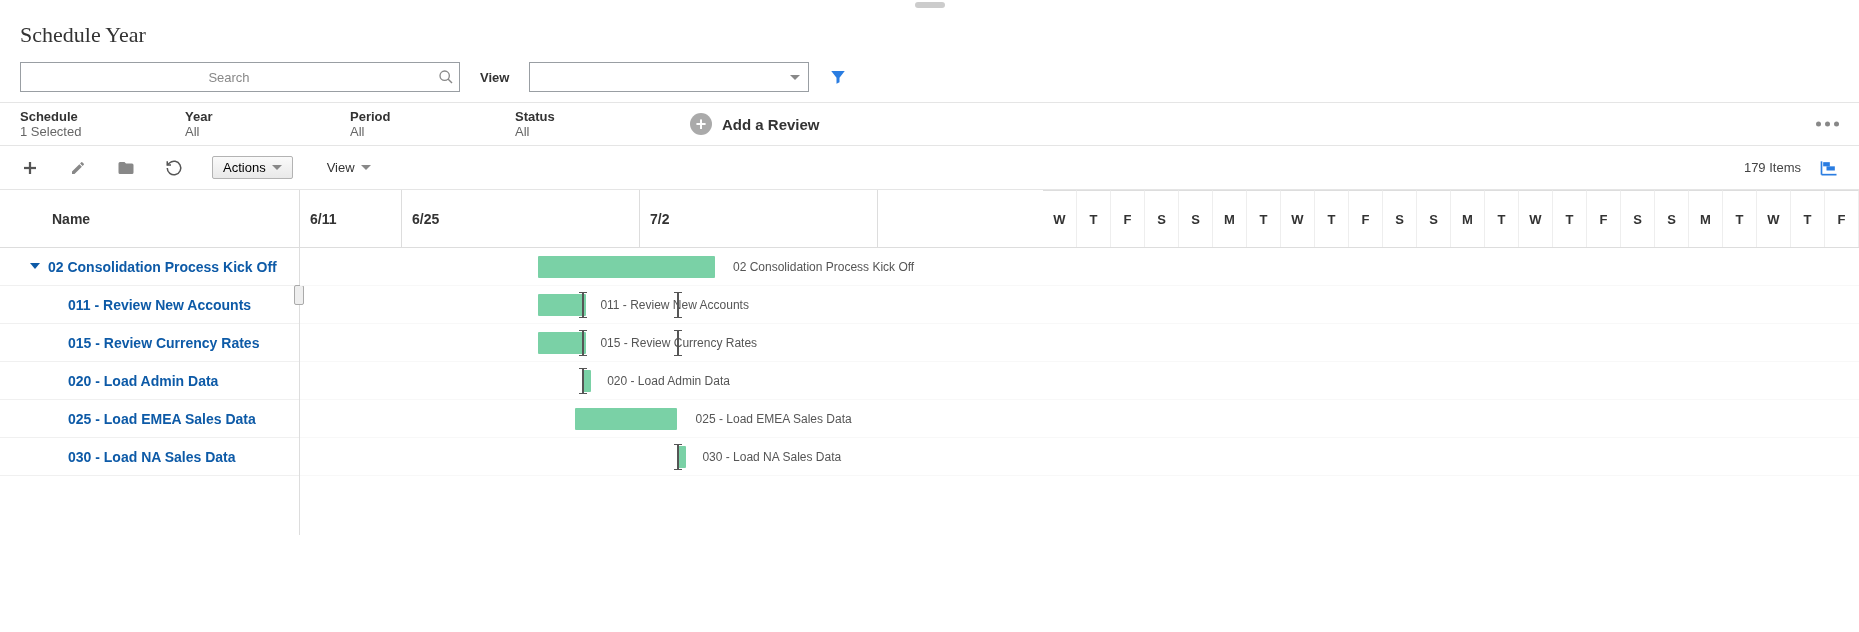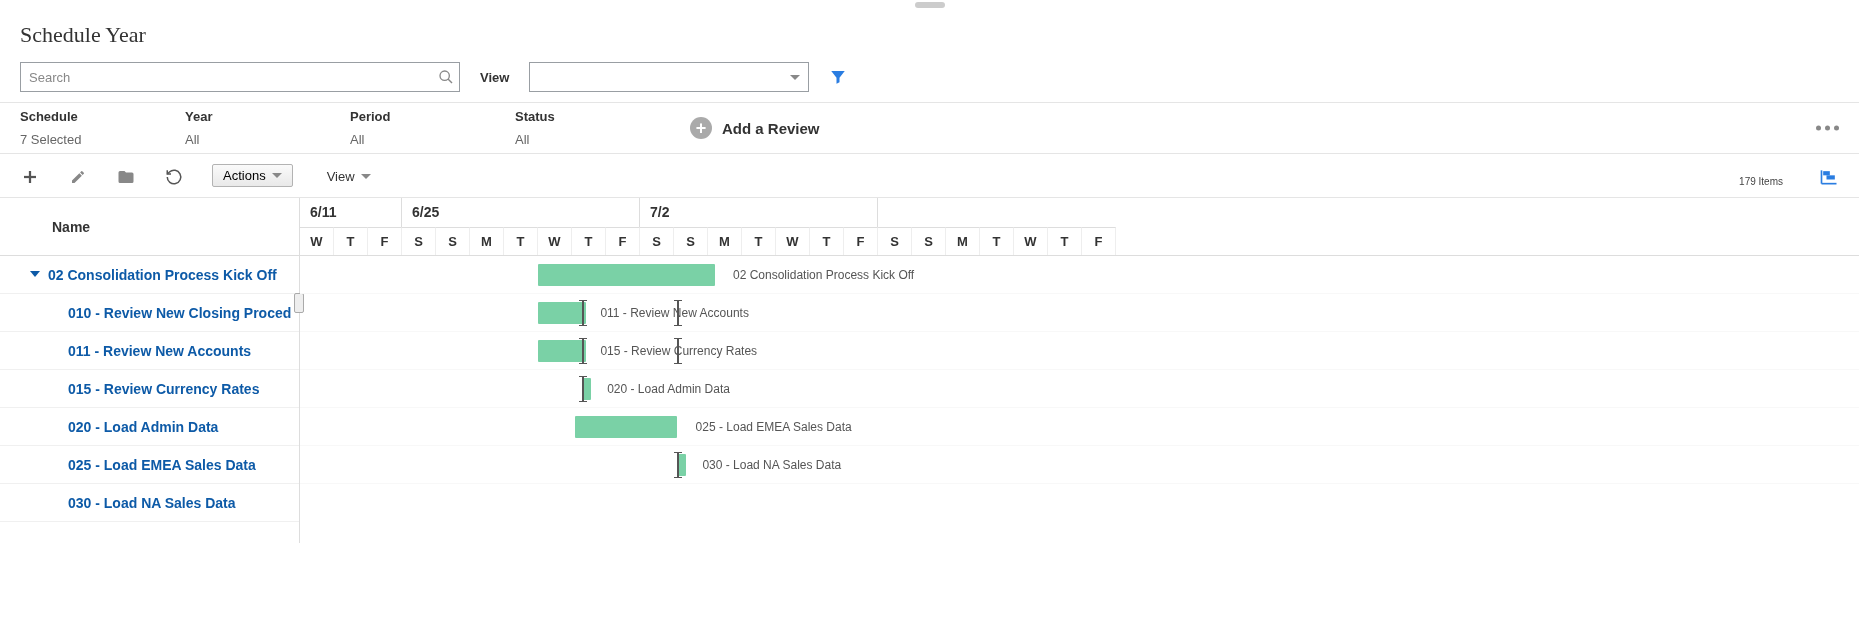--- a/index.html
+++ b/index.html
@@ -36,20 +36,21 @@
     width: 440px;
   }
   .search-input {
     width: 100%;
     height: 30px;
     border: 1px solid #999ea3;
     padding: 0 30px 0 8px;
     font-size: 13px;
     color: #333;
     outline: none;
+    text-align: center;
   }
   .search-input::placeholder { color: #888; }
   .search-icon {
     position: absolute;
     right: 6px; top: 50%;
     transform: translateY(-50%);
     color: #888;
     width: 16px; height: 16px;
   }
   .view-label { font-weight: bold; font-size: 13px; }
@@ -73,21 +74,21 @@
   .filter-bar {
     display: flex;
     align-items: stretch;
     padding: 6px 20px;
     border-top: 1px solid #e5e5e5;
     border-bottom: 1px solid #e5e5e5;
     position: relative;
   }
   .filter-col {
     display: flex; flex-direction: column; justify-content: flex-end;
-    gap: 8px;
+    gap: 0;
     width: 165px;
   }
   .filter-col-label { font-weight: bold; font-size: 13px; }
   .filter-col-value { color: #666; font-size: 13px; }
   .add-filter {
     display: flex; align-items: center; gap: 10px;
     font-weight: bold; font-size: 15px;
     margin-left: 10px;
   }
   .plus-circle {
@@ -98,21 +99,21 @@
   }
   .kebab {
     position: absolute; right: 20px; top: 50%;
     transform: translateY(-50%);
     display: flex; gap: 4px;
   }
   .kebab span { width: 5px; height: 5px; background: #888; border-radius: 50%; }
 
   
   .toolbar {
-    display: flex; align-items: flex-end;
+    display: flex; align-items: center;
     padding: 10px 20px;
     gap: 28px;
     border-bottom: 1px solid #e5e5e5;
     position: relative;
   }
   .tb-icon {
     width: 20px; height: 20px;
     color: #888;
     display: inline-flex; align-items: center; justify-content: center;
   }
@@ -124,22 +125,22 @@
     font-size: 13px;
     display: inline-flex; align-items: center; gap: 6px;
     border-radius: 2px;
   }
   .view-btn {
     font-size: 13px;
     display: inline-flex; align-items: center; gap: 6px;
     padding: 3px 6px;
   }
   .items-count {
-    position: absolute; right: 76px;
-    font-size: 10px; color: #444;
+    position: absolute; right: 58px;
+    font-size: 13px; color: #444;
   }
   .chart-toggle {
     position: absolute; right: 20px;
     width: 20px; height: 20px; color: #2a7de1;
   }
 
   
   .content {
     display: flex;
     height: 345px;
@@ -192,21 +193,21 @@
 
   
   .gantt {
     flex: 1;
     overflow: hidden;
     position: relative;
   }
   .gantt-header {
     height: 58px;
     border-bottom: 1px solid #ddd;
-    display: flex; flex-direction: column;
+    display: flex; 
   }
   .week-row, .day-row {
     display: flex;
     flex: 1;
   }
   .week-cell {
     border-right: 1px solid #ddd;
     display: flex; align-items: center;
     padding-left: 10px;
     font-weight: bold; font-size: 14px;
@@ -273,21 +274,21 @@
     <span class="caret"></span>
   </div>
   <svg class="filter-icon-blue" viewBox="0 0 24 24" fill="currentColor">
     <path d="M3 4h18l-7 9v6l-4 2v-8L3 4z"></path>
   </svg>
 </div>
 
 <div class="filter-bar">
   <div class="filter-col">
     <span class="filter-col-label">Schedule</span>
-    <span class="filter-col-value">7 Selected</span>
+    <span class="filter-col-value">1 Selected</span>
   </div>
   <div class="filter-col">
     <span class="filter-col-label">Year</span>
     <span class="filter-col-value">All</span>
   </div>
   <div class="filter-col">
     <span class="filter-col-label">Period</span>
     <span class="filter-col-value">All</span>
   </div>
   <div class="filter-col">
@@ -348,23 +349,20 @@
 <div class="content">
 
   <div class="left-pane">
     <div class="name-header">Name</div>
     <div class="tree" id="tree">
         <div class="tree-row">
           <span class="expand-arrow"></span>
           <span>02 Consolidation Process Kick Off</span>
         </div>
         <div class="tree-row child">
-          <span>010 - Review New Closing Proced</span>
-        </div>
-        <div class="tree-row child">
           <span>011 - Review New Accounts</span>
         </div>
         <div class="tree-row child">
           <span>015 - Review Currency Rates</span>
         </div>
         <div class="tree-row child">
           <span>020 - Load Admin Data</span>
         </div>
         <div class="tree-row child">
           <span>025 - Load EMEA Sales Data</span>

